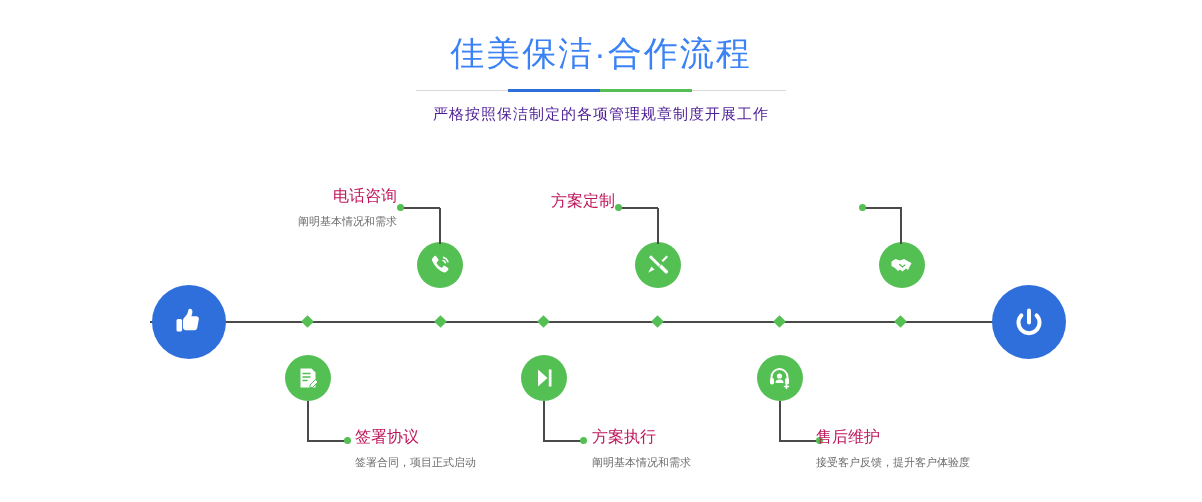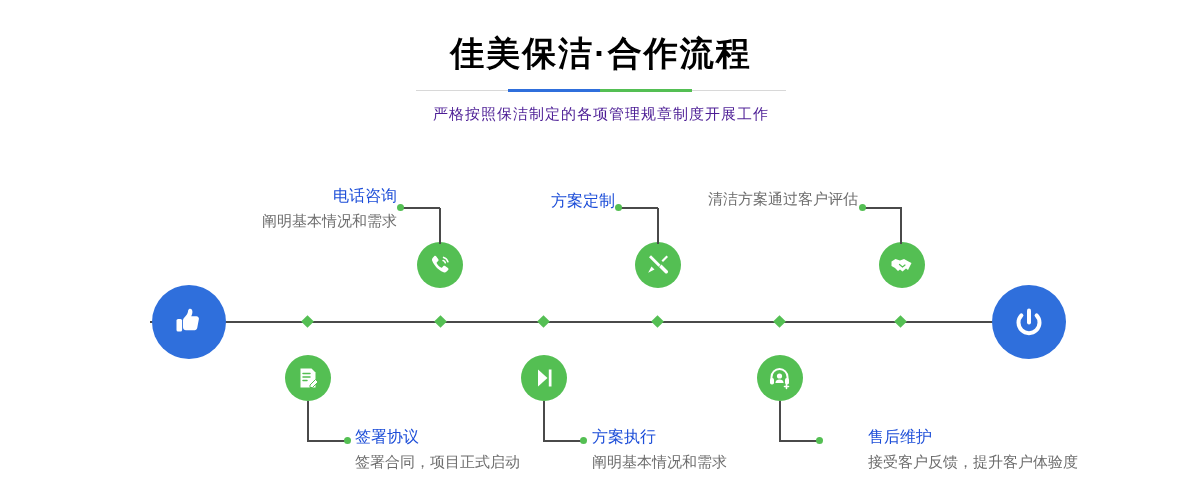--- a/index.html
+++ b/index.html
@@ -21,23 +21,23 @@
   
   .header {
     position: absolute;
     left: 0;
     top: 30px;
     width: 100%;
     text-align: center;
   }
   .title {
     font-size: 34px;
-    color: #000000;
+    color: #3b82f6;
     letter-spacing: 2px;
-    font-weight: bold;
+    font-weight: normal;
     line-height: 46px;
     margin: 0;
   }
   .divider {
     position: relative;
     width: 370px;
     height: 1px;
     margin: 14px auto 0 auto;
     background: #d8d8d8;
   }
@@ -139,25 +139,25 @@
   }
 
   
   .step-label {
     position: absolute;
     text-align: left;
     white-space: nowrap;
   }
   .step-label .lab-title {
     font-size: 16px;
-    color: #1d4ed8;
+    color: #be185d;
     line-height: 22px;
   }
   .step-label .lab-desc {
-    font-size: 15px;
+    font-size: 11px;
     color: #6d6d6d;
     line-height: 20px;
     margin-top: 4px;
   }
   .label-above { }
   .label-below { }
 </style>
 </head>
 <body>
 
@@ -259,35 +259,34 @@
     <div class="step-icon" style="left:879px; top:242px;">
       <svg width="26" height="26" viewBox="0 0 26 26">
         <path d="M2.5 9.5l4-2.5 4.5 1.5 4-1.5 4.5 2.5 3 1.5-3.5 7-2-1.5-3.5 3-2.5-2-2 1.5-3-3-3.5-2z" fill="#ffffff"></path>
         <path d="M10.5 12.5l3 2.5 2.5-2" stroke="#54bf53" stroke-width="1.2" fill="none" stroke-linecap="round"></path>
       </svg>
     </div>
     <div class="conn-v" style="left:900px; top:208px; height:36px;"></div>
     <div class="conn-h" style="left:862px; top:207px; width:40px;"></div>
     <div class="dot-end" style="left:859px; top:204px;"></div>
     <div class="step-label label-above" style="left:700px; top:185px; width:158px; text-align:right;">
-      <div class="lab-desc">清洁方案通过客户评估</div>
     </div>
 
     <div class="step-icon" style="left:757px; top:355px;">
       <svg width="26" height="26" viewBox="0 0 26 26">
         <path d="M4.5 14v-2a8 8 0 0 1 16 0v2" stroke="#ffffff" stroke-width="2" fill="none" stroke-linecap="round"></path>
         <rect x="3" y="13" width="4" height="6.5" rx="1.8" fill="#ffffff"></rect>
         <rect x="18" y="13" width="4" height="6.5" rx="1.8" fill="#ffffff"></rect>
         <circle cx="12.5" cy="11" r="2.6" fill="#ffffff"></circle>
         <path d="M8.4 18c0-2.3 1.9-3.4 4.1-3.4 2.2 0 4.1 1.1 4.1 3.4z" fill="#ffffff"></path>
         <path d="M19.5 19.5v4M17.5 21.5h4" stroke="#ffffff" stroke-width="1.6" stroke-linecap="round"></path>
       </svg>
     </div>
     <div class="conn-v" style="left:779px; top:401px; height:40px;"></div>
     <div class="conn-h" style="left:779px; top:440px; width:40px;"></div>
     <div class="dot-end" style="left:816px; top:437px;"></div>
-    <div class="step-label label-below" style="left:868px; top:426px;">
+    <div class="step-label label-below" style="left:816px; top:426px;">
       <div class="lab-title">售后维护</div>
       <div class="lab-desc">接受客户反馈，提升客户体验度</div>
     </div>
 
   </div>
 </div>
 
 </body></html>

